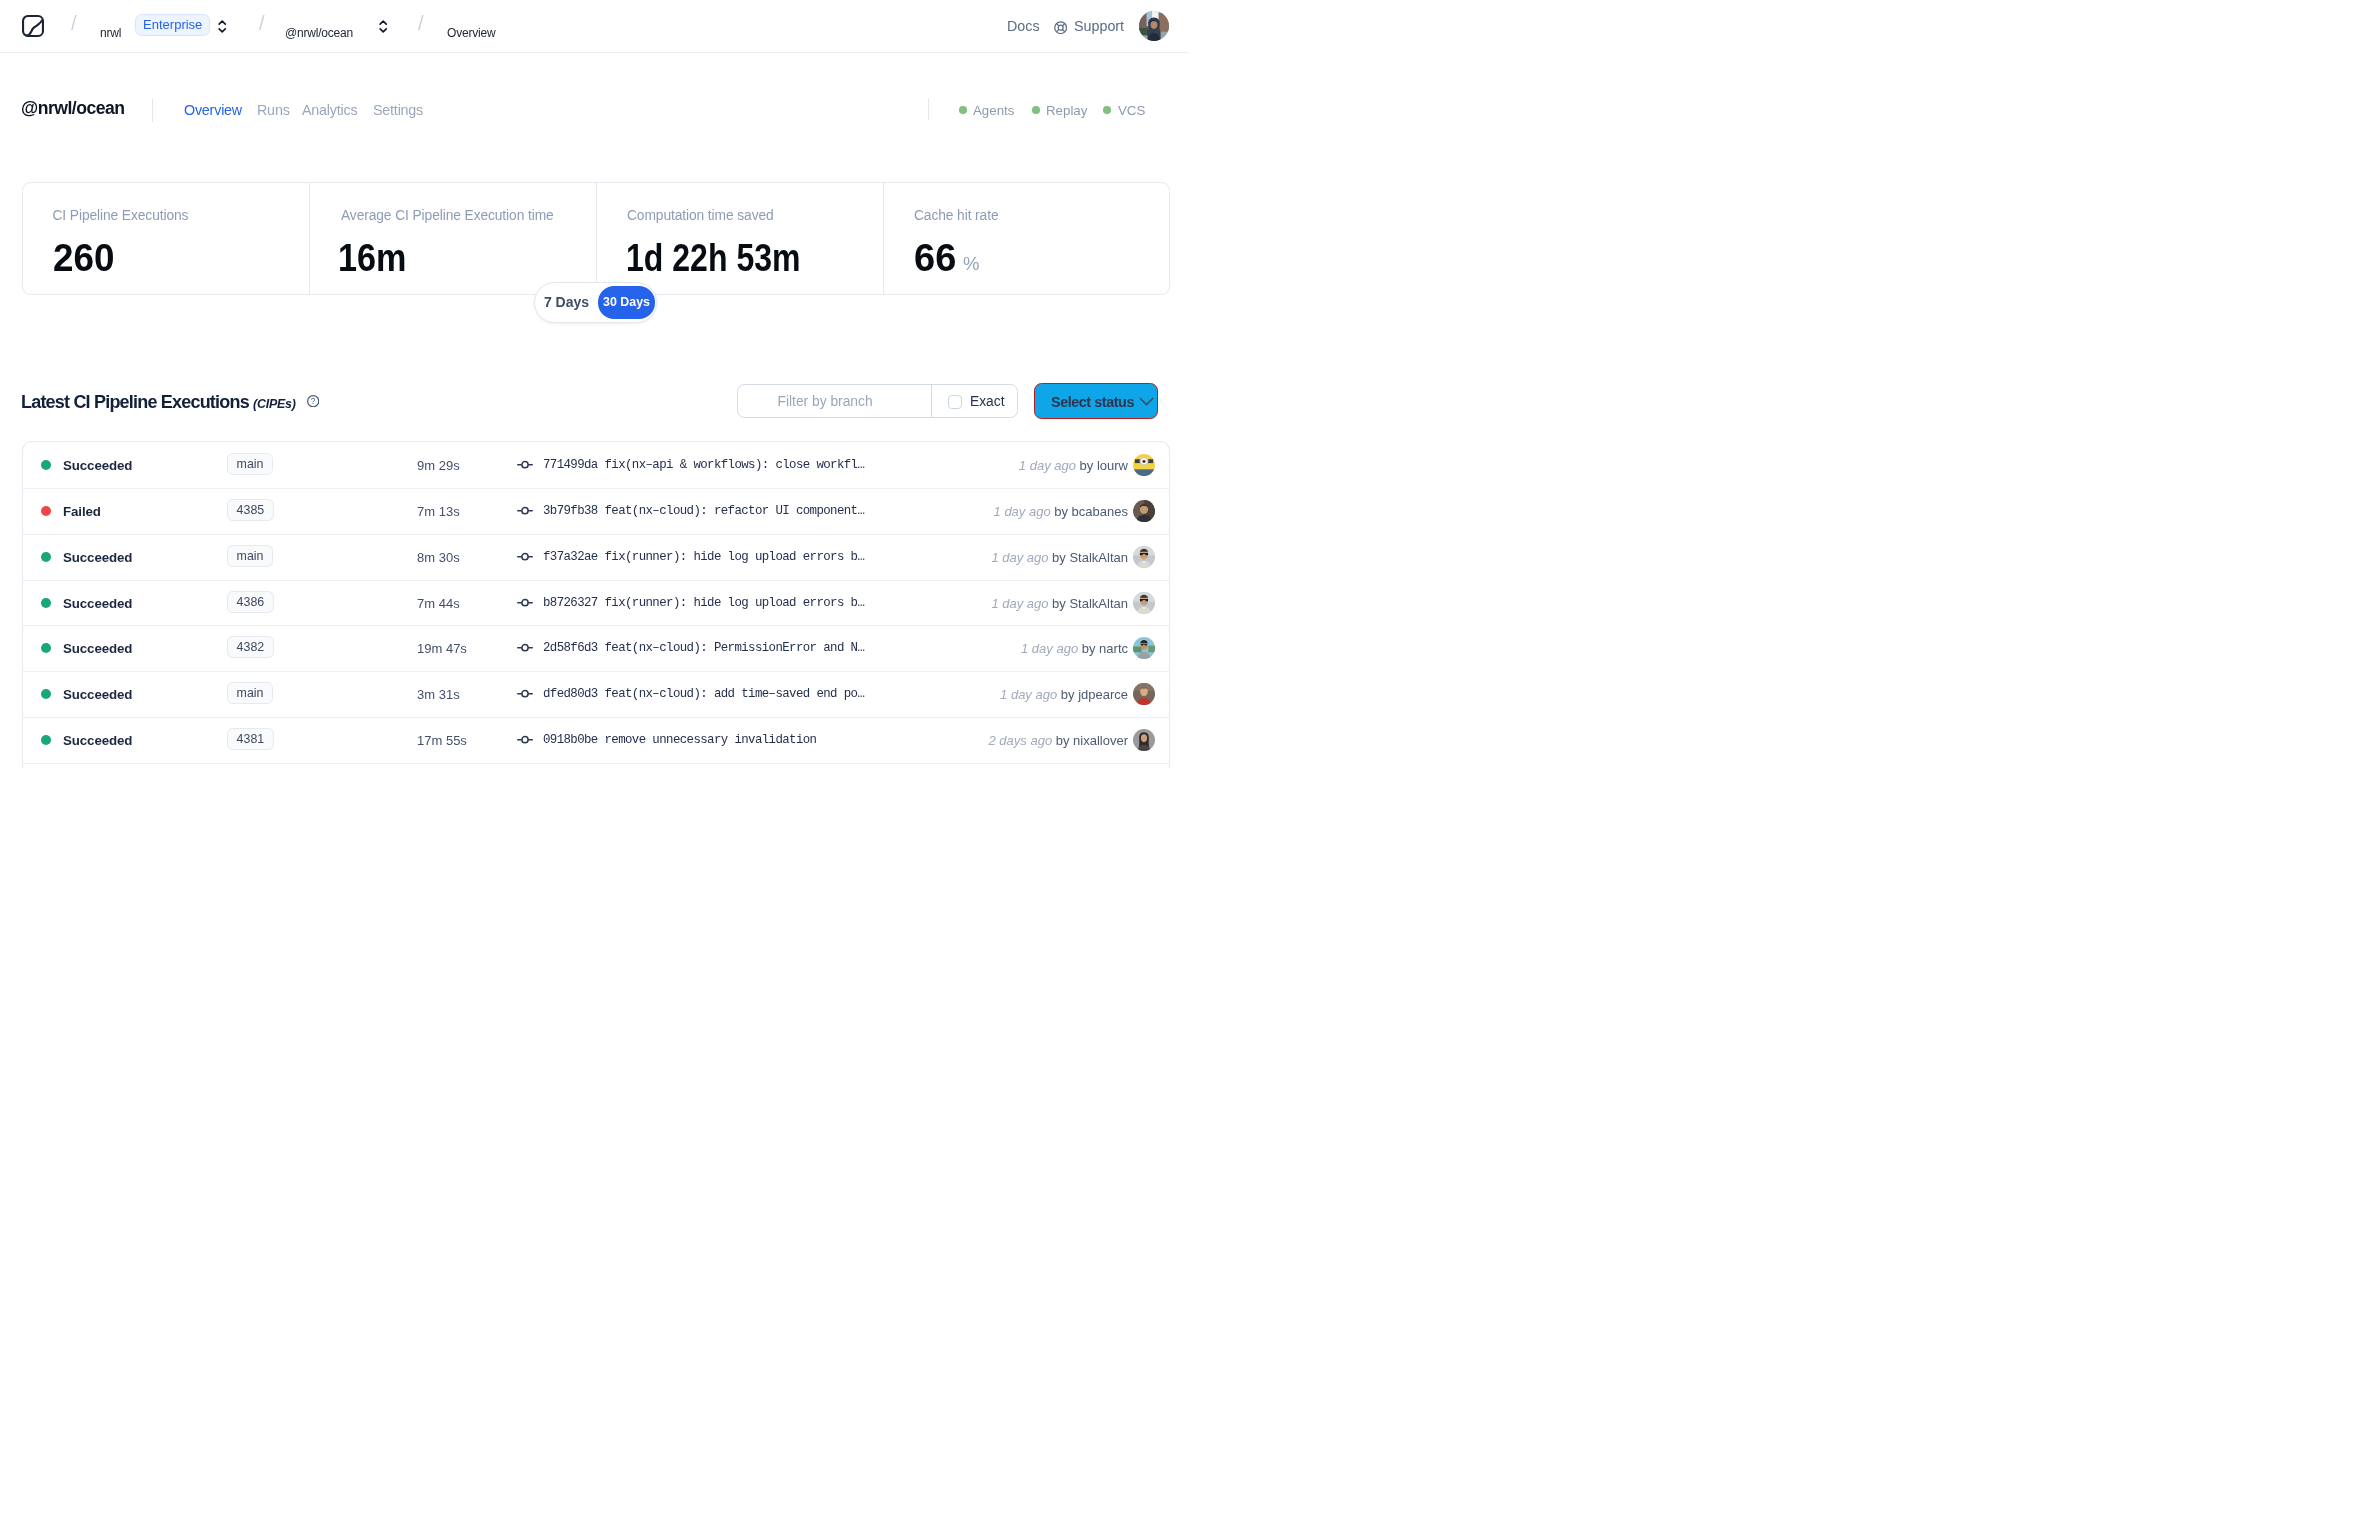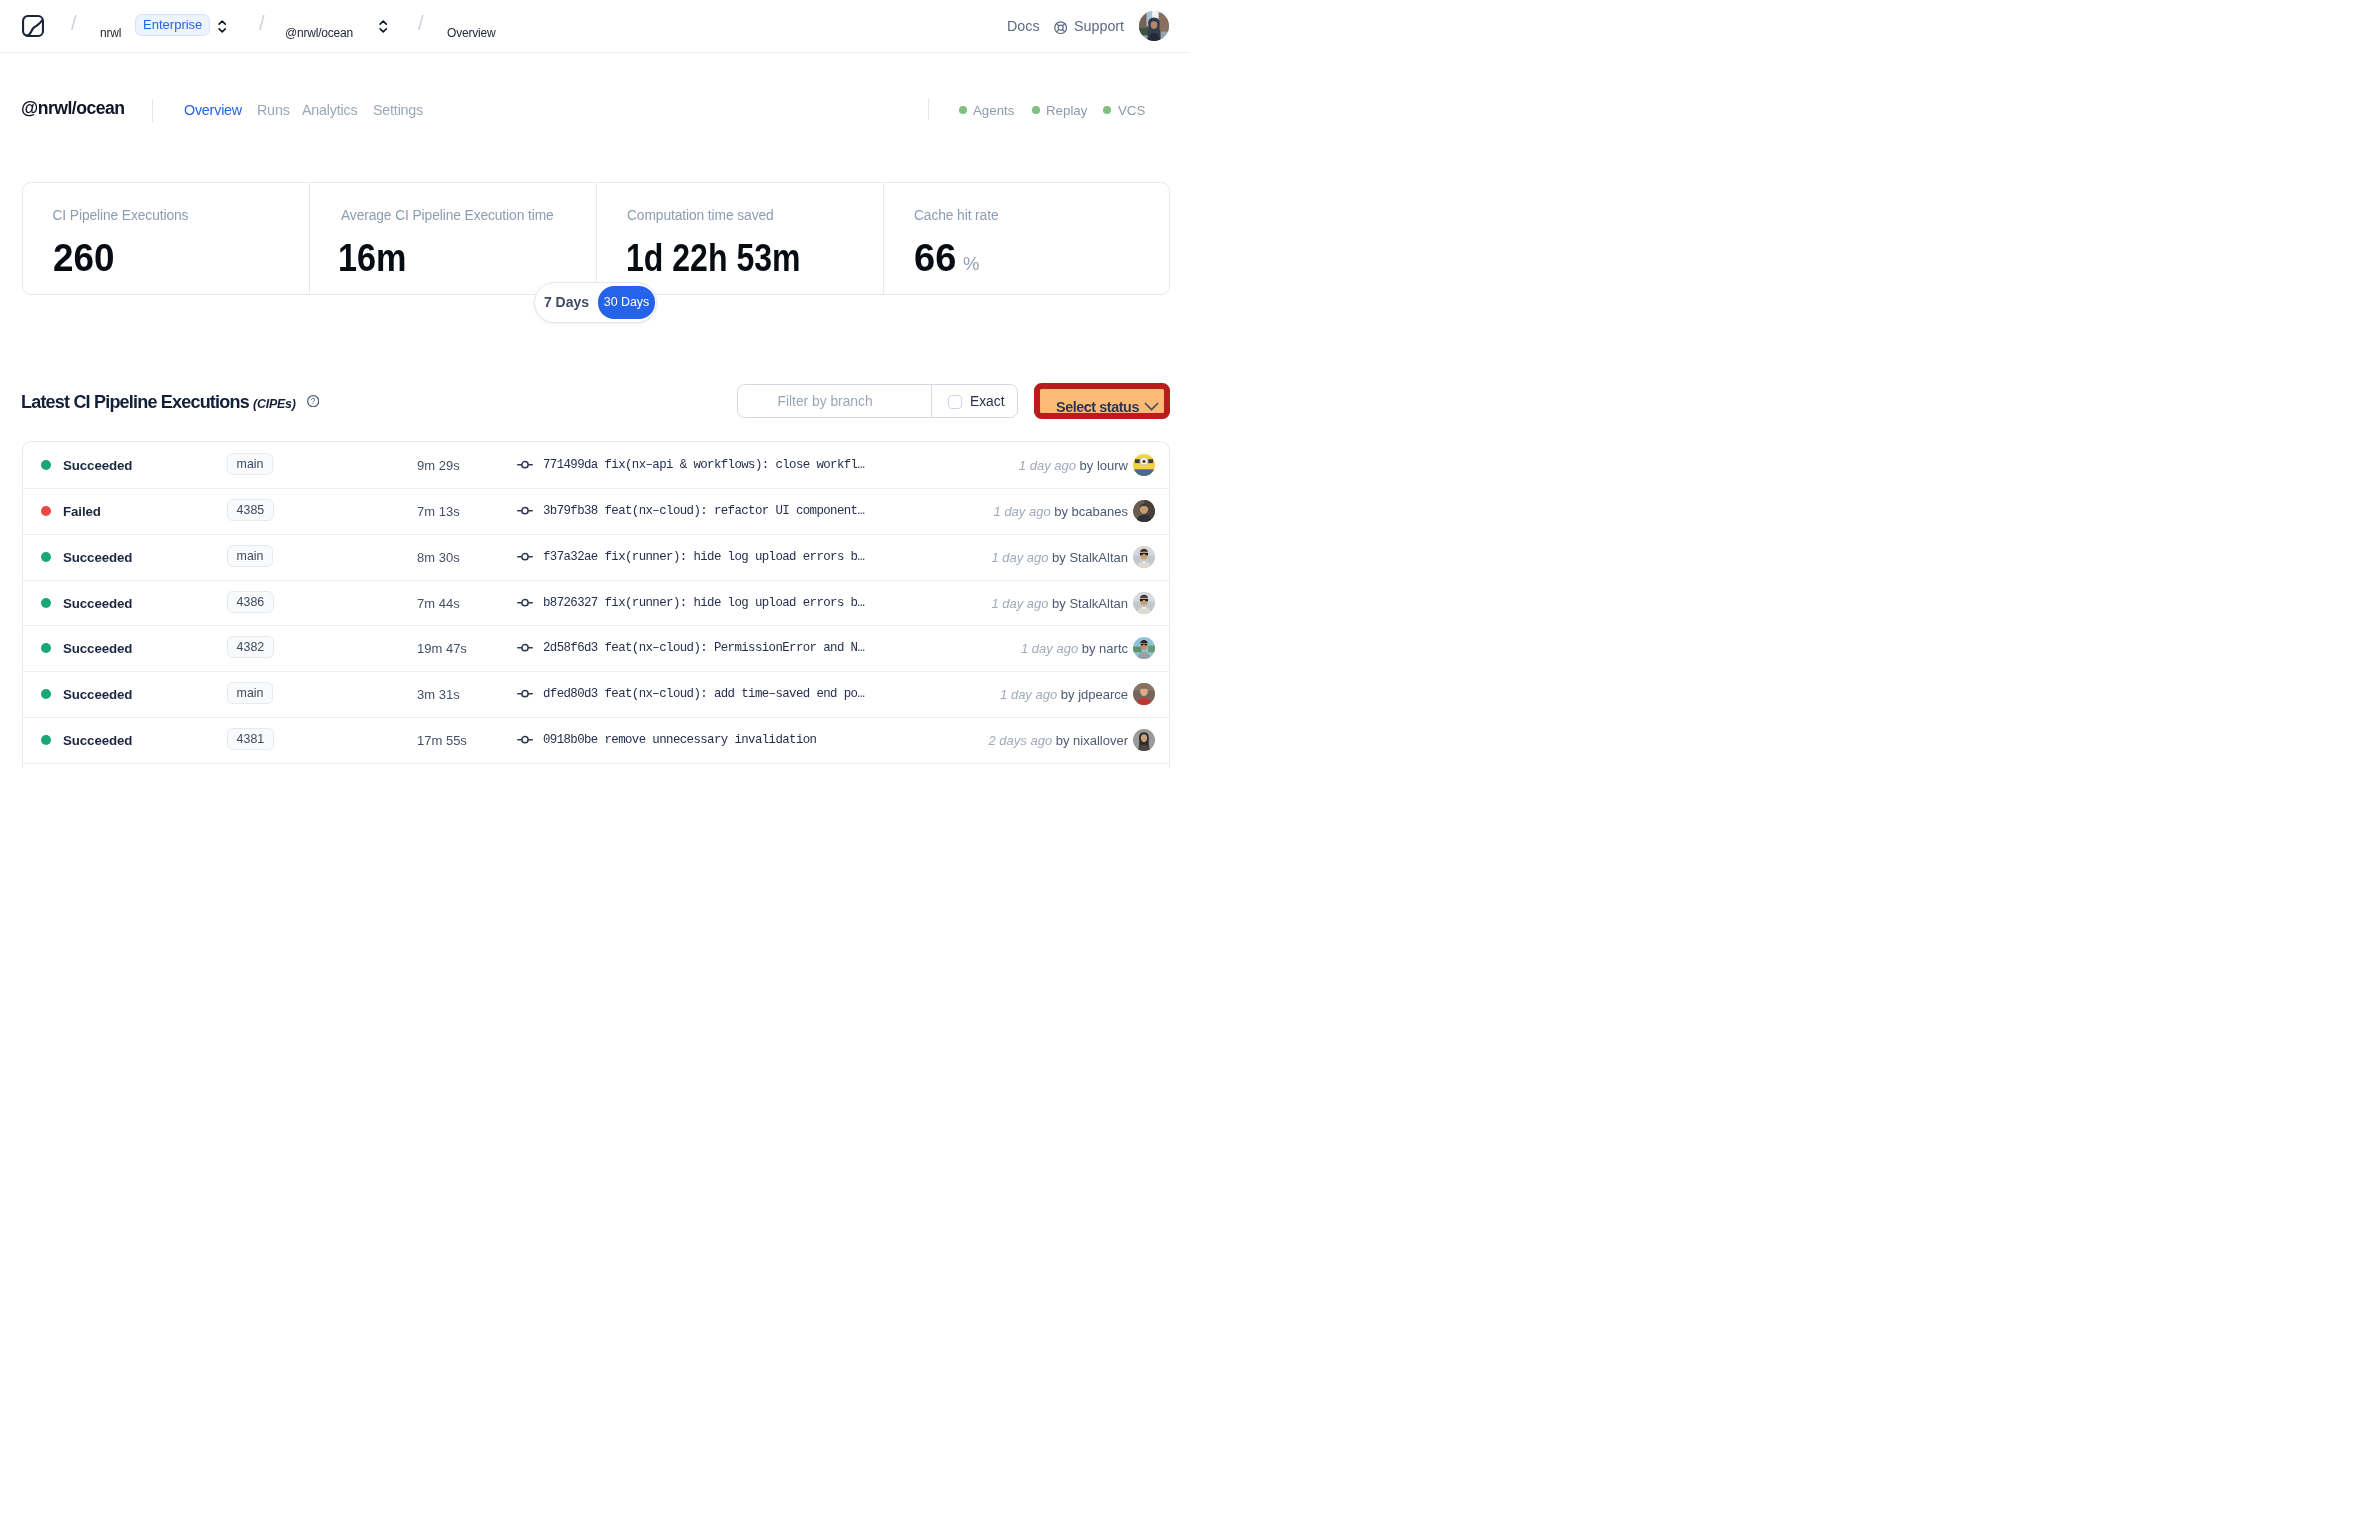--- a/index.html
+++ b/index.html
@@ -28,31 +28,31 @@
 
 #stats { position:absolute; left:22px; top:182px; width:1148px; height:113px; border:1px solid #e5e9f0; border-radius:8.6px; background:#fff; }
 .stat-div { position:absolute; top:0; width:1px; height:111px; background:#e5e9f0; }
 .stat-label { position:absolute; top:25px; font-size:13.8px; font-weight:500; color:#8c9cb3; letter-spacing:-0.1px;text-align:center; }
 .stat-num { position:absolute; top:54px; font-size:38px; font-weight:700; color:#070b12; letter-spacing:0; transform-origin:left top; }
 #pct { position:absolute; left:940px; top:70px; font-size:18.5px; color:#94a3b8; font-weight:500; }
 
 
 #toggle { position:absolute; left:534px; top:282px; width:123px; height:41px; background:#fff; border:1px solid #e3e8ef; border-radius:21px; box-shadow:0 1px 2.9px rgba(30,41,59,.08); }
 #tg7 { position:absolute; left:0; top:0; width:63px; height:39px; line-height:39px; text-align:center; font-size:14px; font-weight:600; color:#3f4c63; }
-#tg30 { position:absolute; left:63px; top:3.3px; width:57px; height:33px; line-height:33px; text-align:center; font-size:12.4px; font-weight:400; color:#fff; background:#2563eb; border-radius:16px; }
+#tg30 { position:absolute; left:63px; top:3.3px; width:57px; height:33px; line-height:33px; text-align:center; font-size:12.4px; font-weight:700; color:#fff; background:#2563eb; border-radius:16px; }
 
 
 #sec-title { position:absolute; left:21px; top:392px; font-size:18px; font-weight:700; color:#13203a; letter-spacing:-0.8px; }
 #sec-cipes { font-size:12.4px; font-weight:700; font-style:italic; letter-spacing:-0.2px; }
 #filter { position:absolute; left:737px; top:384px; width:281px; height:34px; border:1px solid #d3dae4; border-radius:7.6px; background:#fff; }
 #filter .ph { position:absolute; left:10.5px; top:8.6px; font-size:13.8px; color:#9aa6b8;margin-left:29px; }
 #filter .fdiv { position:absolute; left:193px; top:0; width:1px; height:32px; background:#d3dae4; }
 #filter .cb { position:absolute; left:210px; top:9.5px; width:14.3px; height:14.3px; border:1px solid #cbd5e1; border-radius:3.8px; background:#fff; }
 #filter .exact { position:absolute; left:232px; top:8.6px; font-size:13.8px; color:#26324d; }
-#selstat { position:absolute; left:1034px; top:383px; width:136px; height:36px; border:6px solid #b91c1c; border-radius:7.6px; background:#fdba74; }
+#selstat { position:absolute; left:1034px; top:383px; width:124px; height:36px; border:1px solid #b91c1c; border-radius:7.6px; background:#0ea5e9; }
 #selstat .txt { position:absolute; left:16px; top:9.5px; font-size:14.3px; font-weight:600; color:#2b3550; letter-spacing:-0.4px; }
 
 
 #table { position:absolute; left:22px; top:441px; width:1148px; height:327px; border:1px solid #e7eaf0; border-bottom:none; border-radius:9.5px 9.5px 0 0; background:#fff; overflow:hidden; }
 .row { position:absolute; left:0; width:1148px; height:46px; }
 .row .dot { position:absolute; left:18px; top:18px; width:10px; height:10px; border-radius:50%; background:#18a878; }
 .row .dot.red { background:#ee4545; }
 .row .status { position:absolute; left:40px; top:15.7px; font-size:13.3px; font-weight:600; color:#1c2740; letter-spacing:-0.1px; }
 .row .chip { position:absolute; left:204px; top:11px; height:22px; line-height:20px; padding:0 8.6px; background:#f8fafc; border:1px solid #e5eaf1; border-radius:5.7px; font-size:12.4px; color:#3f4a5f; }
 .row .dur { position:absolute; left:394px; top:16px; font-size:13px; color:#44506a; }

